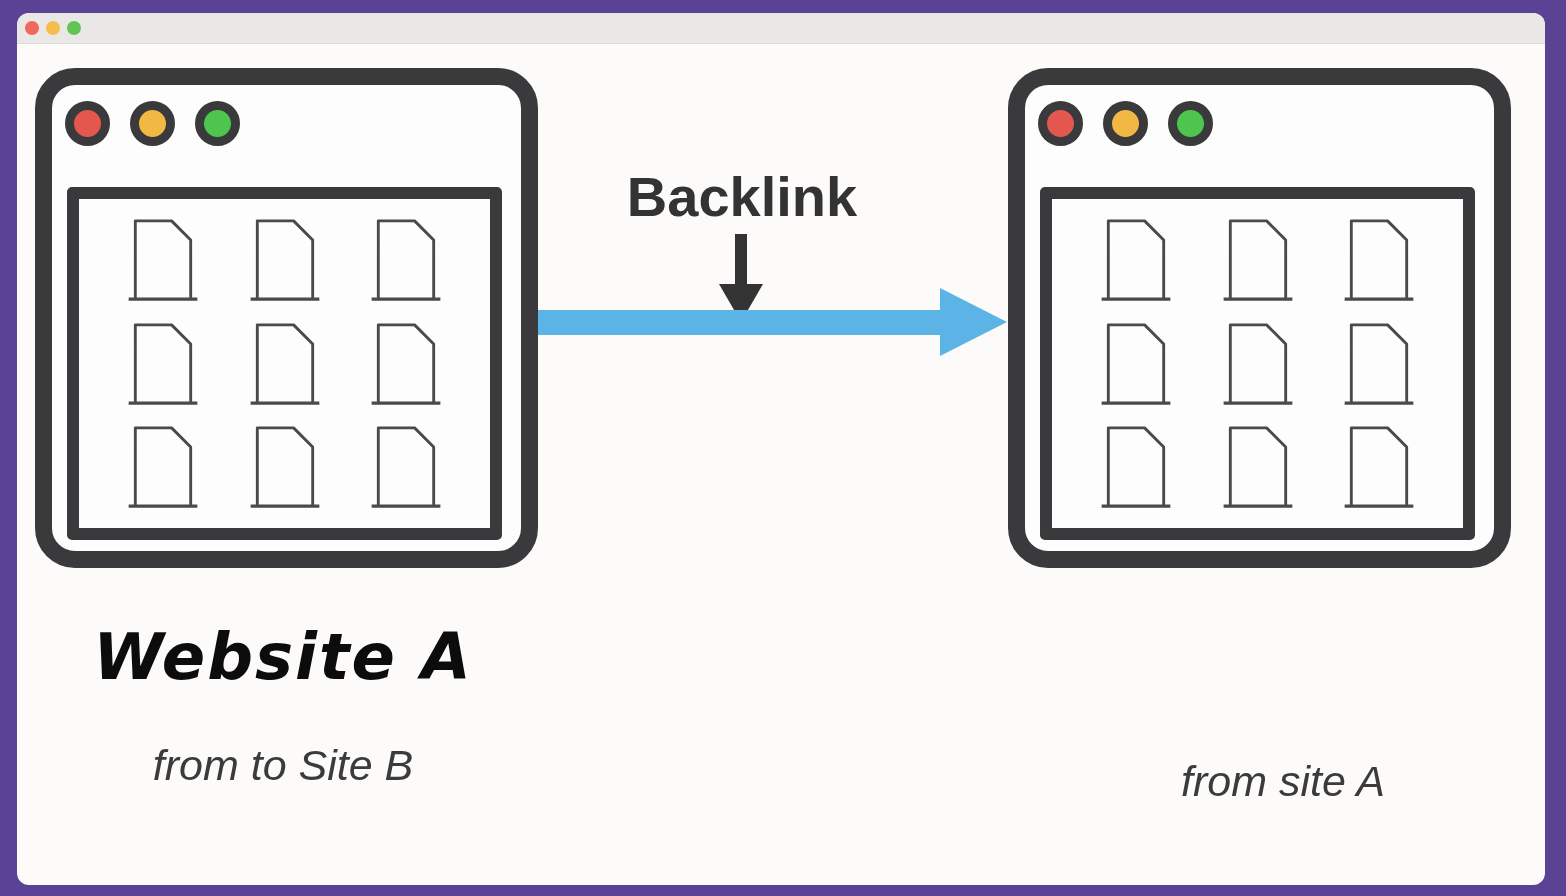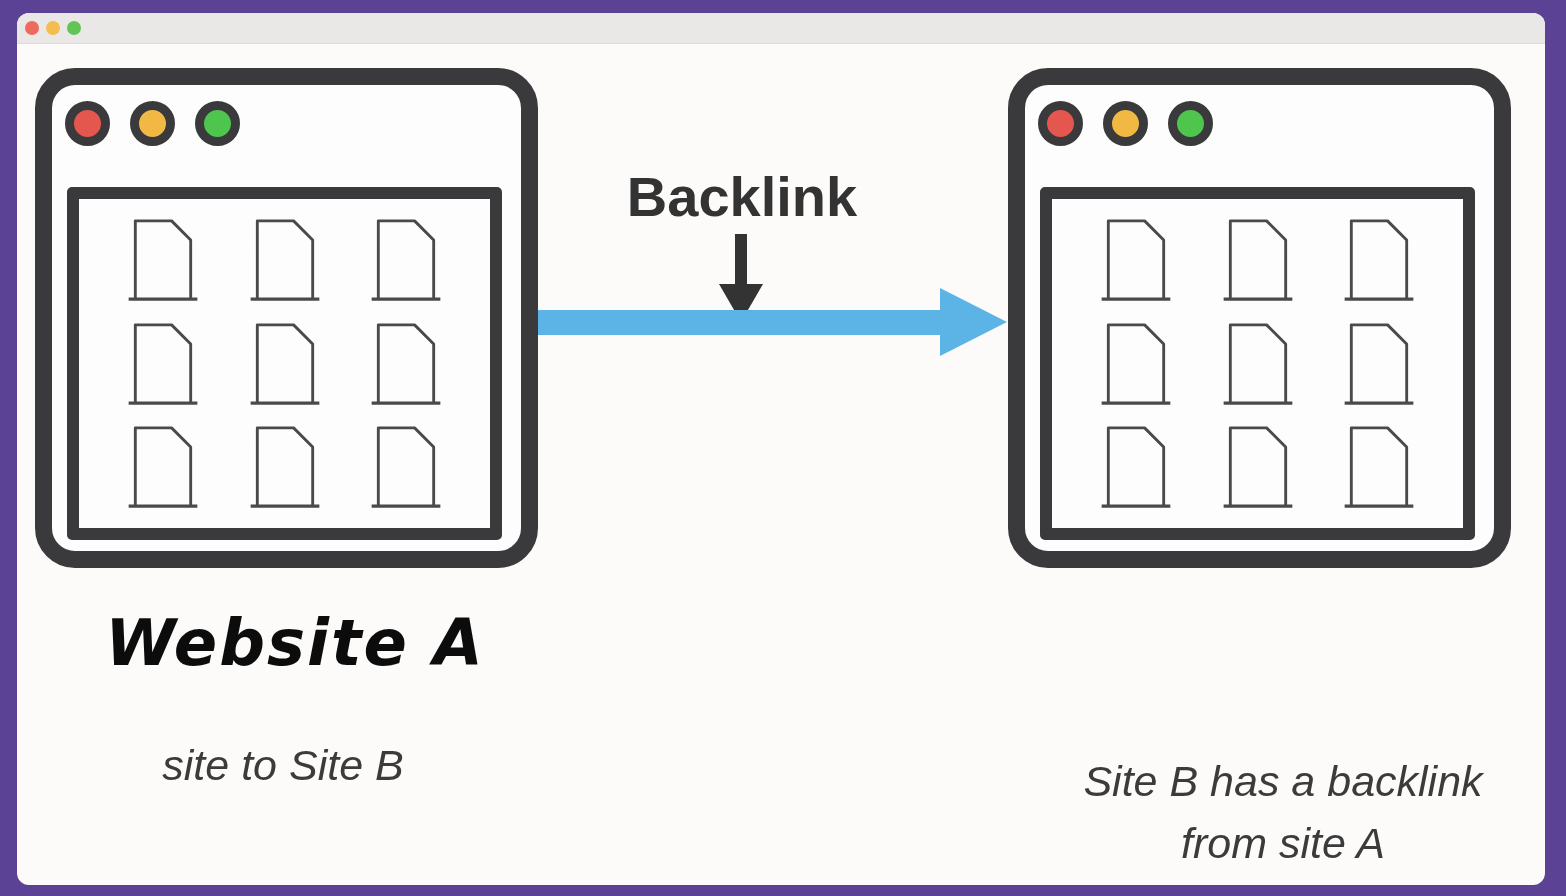--- a/index.html
+++ b/index.html
@@ -58,23 +58,23 @@
     background:#5bb4e5;
   }
   .arrow-head {
     position:absolute; left:923px; top:244px; width:0; height:0;
     border-top:34px solid transparent; border-bottom:34px solid transparent;
     border-left:67px solid #5bb4e5;
   }
 
   
   .site-label {
-    position:absolute; top:562px; transform:translateX(-50%);
+    position:absolute; top:576px; transform:translateX(-50%);
     font-family:"DejaVu Sans", sans-serif; font-style:italic; font-weight:bold;
-    font-size:64px; color:#0c0c0c; letter-spacing:2px; white-space:nowrap;margin-left:12px;
+    font-size:64px; color:#0c0c0c; letter-spacing:2px; white-space:nowrap;
   }
   #labelA { left:266px; }
   #labelB { left:1245px; }
 
   .site-caption {
     position:absolute; transform:translateX(-50%); text-align:center;
     font-style:italic; font-size:43px; color:#3b3b3b; line-height:62px;
     white-space:nowrap;
   }
   #capA { left:266px; top:690px; }
@@ -241,21 +241,20 @@
       <path d="M8 85 L8 3 L46 3 L66 23 L66 85" fill="none" stroke="#4a4a4a" stroke-width="3" stroke-linejoin="round"></path>
       <line x1="1" y1="85" x2="73" y2="85" stroke="#4a4a4a" stroke-width="3.5"></line>
     </svg>
   </div>
 </div>
     </div>
 
     <div class="site-label" id="labelA">Website A</div>
 
     <div class="site-caption" id="capA">
-      <div>site to Site B</div>
+      <div>from to Site B</div>
     </div>
     <div class="site-caption" id="capB">
-      <div>Site B has a backlink</div>
       <div>from site A</div>
     </div>
 
   </div>
 </div>
 
 </body></html>

